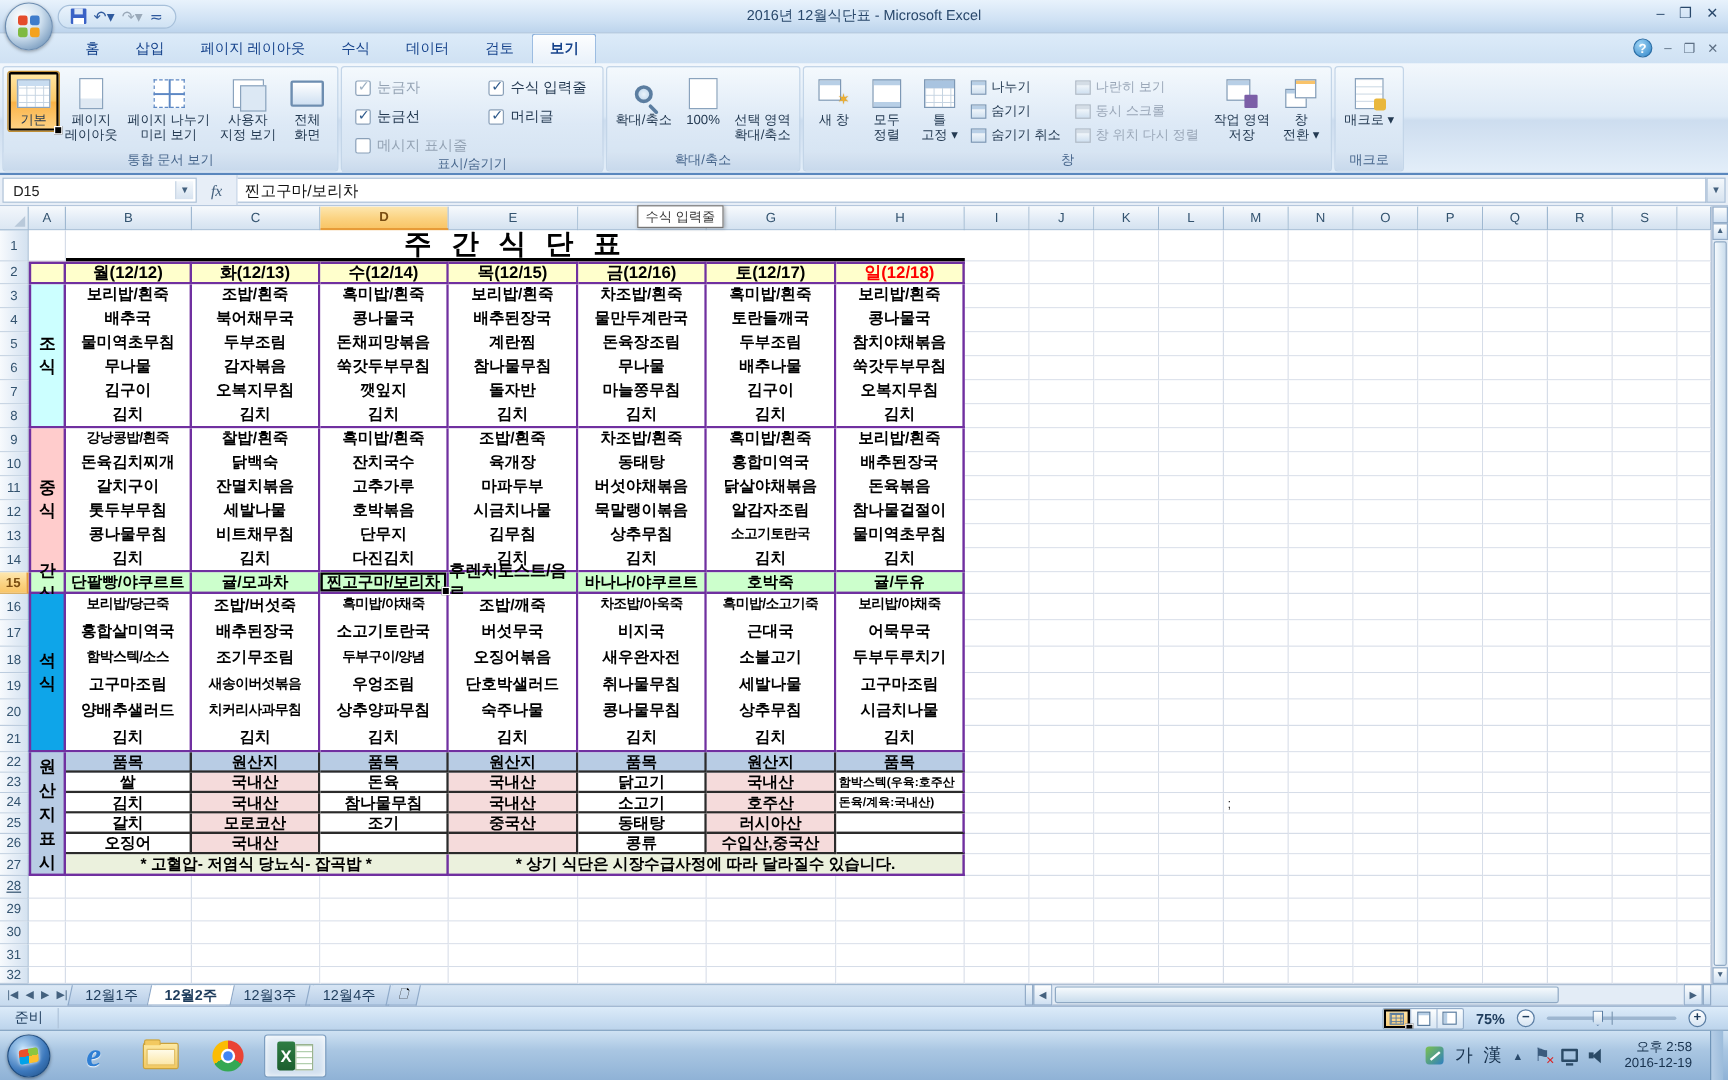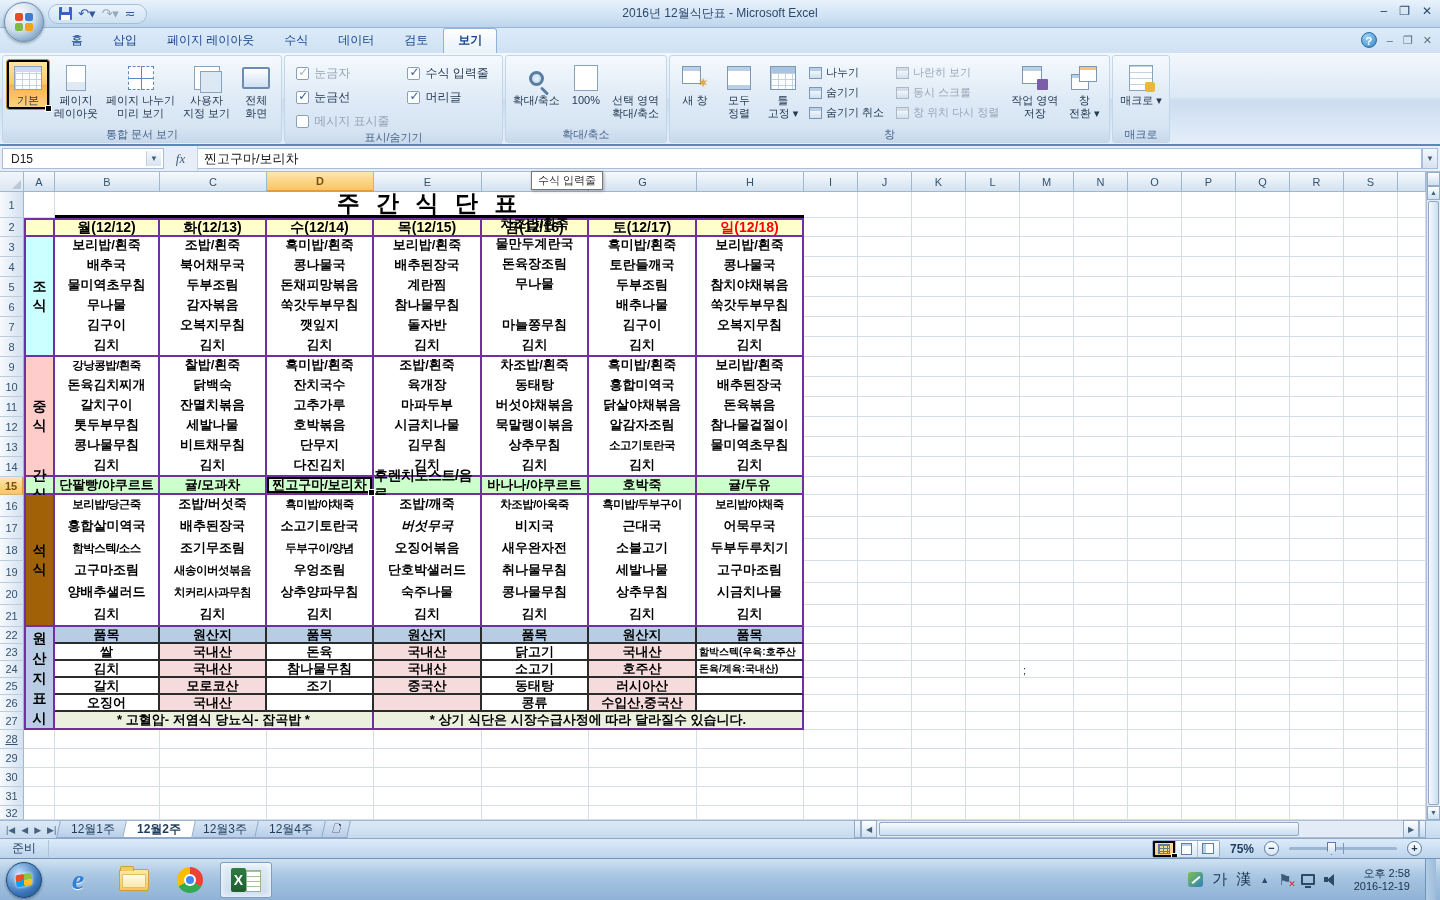--- a/index.html
+++ b/index.html
@@ -931,21 +931,21 @@
       <div class="ml" style="line-height: 20px;">계란찜</div>
       <div class="ml" style="line-height: 20px;">참나물무침</div>
       <div class="ml" style="line-height: 20px;">돌자반</div>
       <div class="ml" style="line-height: 20px;">김치</div>
     </div>
     <div class="t mblk" style="grid-area: 4 / 7 / 10 / 8;">
       <div class="ml" style="line-height: 20px;">차조밥/흰죽</div>
       <div class="ml" style="line-height: 20px;">물만두계란국</div>
       <div class="ml" style="line-height: 20px;">돈육장조림</div>
       <div class="ml" style="line-height: 20px;">무나물</div>
-      <div class="ml" style="line-height: 20px; margin-top: 21px;">마늘쫑무침</div>
+      <div class="ml" style="line-height: 20px;">마늘쫑무침</div>
       <div class="ml" style="line-height: 20px;">김치</div>
     </div>
     <div class="t mblk" style="grid-area: 4 / 8 / 10 / 9;">
       <div class="ml" style="line-height: 20px;">흑미밥/흰죽</div>
       <div class="ml" style="line-height: 20px;">토란들깨국</div>
       <div class="ml" style="line-height: 20px;">두부조림</div>
       <div class="ml" style="line-height: 20px;">배추나물</div>
       <div class="ml" style="line-height: 20px;">김구이</div>
       <div class="ml" style="line-height: 20px;">김치</div>
     </div>
@@ -1015,21 +1015,21 @@
       <div class="ml" style="line-height: 20px;">김치</div>
     </div>
     <div class="t tl lbl" style="background: rgb(204, 255, 204); grid-area: 16 / 2 / 17 / 3;">간식</div>
     <div class="t snackc" style="grid-area: 16 / 3 / 17 / 4;">단팥빵/야쿠르트</div>
     <div class="t snackc" style="grid-area: 16 / 4 / 17 / 5;">귤/모과차</div>
     <div class="t snackc sel" style="grid-area: 16 / 5 / 17 / 6;">찐고구마/보리차</div>
     <div class="t snackc smx" style="grid-area: 16 / 6 / 17 / 7;">후렌치토스트/음료</div>
     <div class="t snackc" style="grid-area: 16 / 7 / 17 / 8;">바나나/야쿠르트</div>
     <div class="t snackc" style="grid-area: 16 / 8 / 17 / 9;">호박죽</div>
     <div class="t snackc" style="grid-area: 16 / 9 / 17 / 10;">귤/두유</div>
-    <div class="t tl lbl" style="background: #a16207; grid-area: 17 / 2 / 23 / 3;">석식</div>
+    <div class="t tl lbl" style="background: #0ea5e9; grid-area: 17 / 2 / 23 / 3;">석식</div>
     <div class="t mblk" style="grid-area: 17 / 3 / 23 / 4;">
       <div class="ml sm" style="line-height: 22px;">보리밥/당근죽</div>
       <div class="ml" style="line-height: 22px;">홍합살미역국</div>
       <div class="ml sm" style="line-height: 22px;">함박스텍/소스</div>
       <div class="ml" style="line-height: 22px;">고구마조림</div>
       <div class="ml" style="line-height: 22px;">양배추샐러드</div>
       <div class="ml" style="line-height: 22px;">김치</div>
     </div>
     <div class="t mblk" style="grid-area: 17 / 4 / 23 / 5;">
       <div class="ml" style="line-height: 22px;">조밥/버섯죽</div>
@@ -1042,36 +1042,36 @@
     <div class="t mblk" style="grid-area: 17 / 5 / 23 / 6;">
       <div class="ml sm" style="line-height: 22px;">흑미밥/야채죽</div>
       <div class="ml" style="line-height: 22px;">소고기토란국</div>
       <div class="ml sm" style="line-height: 22px;">두부구이/양념</div>
       <div class="ml" style="line-height: 22px;">우엉조림</div>
       <div class="ml" style="line-height: 22px;">상추양파무침</div>
       <div class="ml" style="line-height: 22px;">김치</div>
     </div>
     <div class="t mblk" style="grid-area: 17 / 6 / 23 / 7;">
       <div class="ml" style="line-height: 22px;">조밥/깨죽</div>
-      <div class="ml" style="line-height: 22px; font-style: italic;">버섯무국</div>
+      <div class="ml" style="line-height: 22px;">버섯무국</div>
       <div class="ml" style="line-height: 22px;">오징어볶음</div>
       <div class="ml" style="line-height: 22px;">단호박샐러드</div>
       <div class="ml" style="line-height: 22px;">숙주나물</div>
       <div class="ml" style="line-height: 22px;">김치</div>
     </div>
     <div class="t mblk" style="grid-area: 17 / 7 / 23 / 8;">
       <div class="ml sm" style="line-height: 22px;">차조밥/아욱죽</div>
       <div class="ml" style="line-height: 22px;">비지국</div>
       <div class="ml" style="line-height: 22px;">새우완자전</div>
       <div class="ml" style="line-height: 22px;">취나물무침</div>
       <div class="ml" style="line-height: 22px;">콩나물무침</div>
       <div class="ml" style="line-height: 22px;">김치</div>
     </div>
     <div class="t mblk" style="grid-area: 17 / 8 / 23 / 9;">
-      <div class="ml sm" style="line-height: 22px;">흑미밥/두부구이</div>
+      <div class="ml sm" style="line-height: 22px;">흑미밥/소고기죽</div>
       <div class="ml" style="line-height: 22px;">근대국</div>
       <div class="ml" style="line-height: 22px;">소불고기</div>
       <div class="ml" style="line-height: 22px;">세발나물</div>
       <div class="ml" style="line-height: 22px;">상추무침</div>
       <div class="ml" style="line-height: 22px;">김치</div>
     </div>
     <div class="t mblk" style="grid-area: 17 / 9 / 23 / 10;">
       <div class="ml sm" style="line-height: 22px;">보리밥/야채죽</div>
       <div class="ml" style="line-height: 22px;">어묵무국</div>
       <div class="ml" style="line-height: 22px;">두부두루치기</div>

